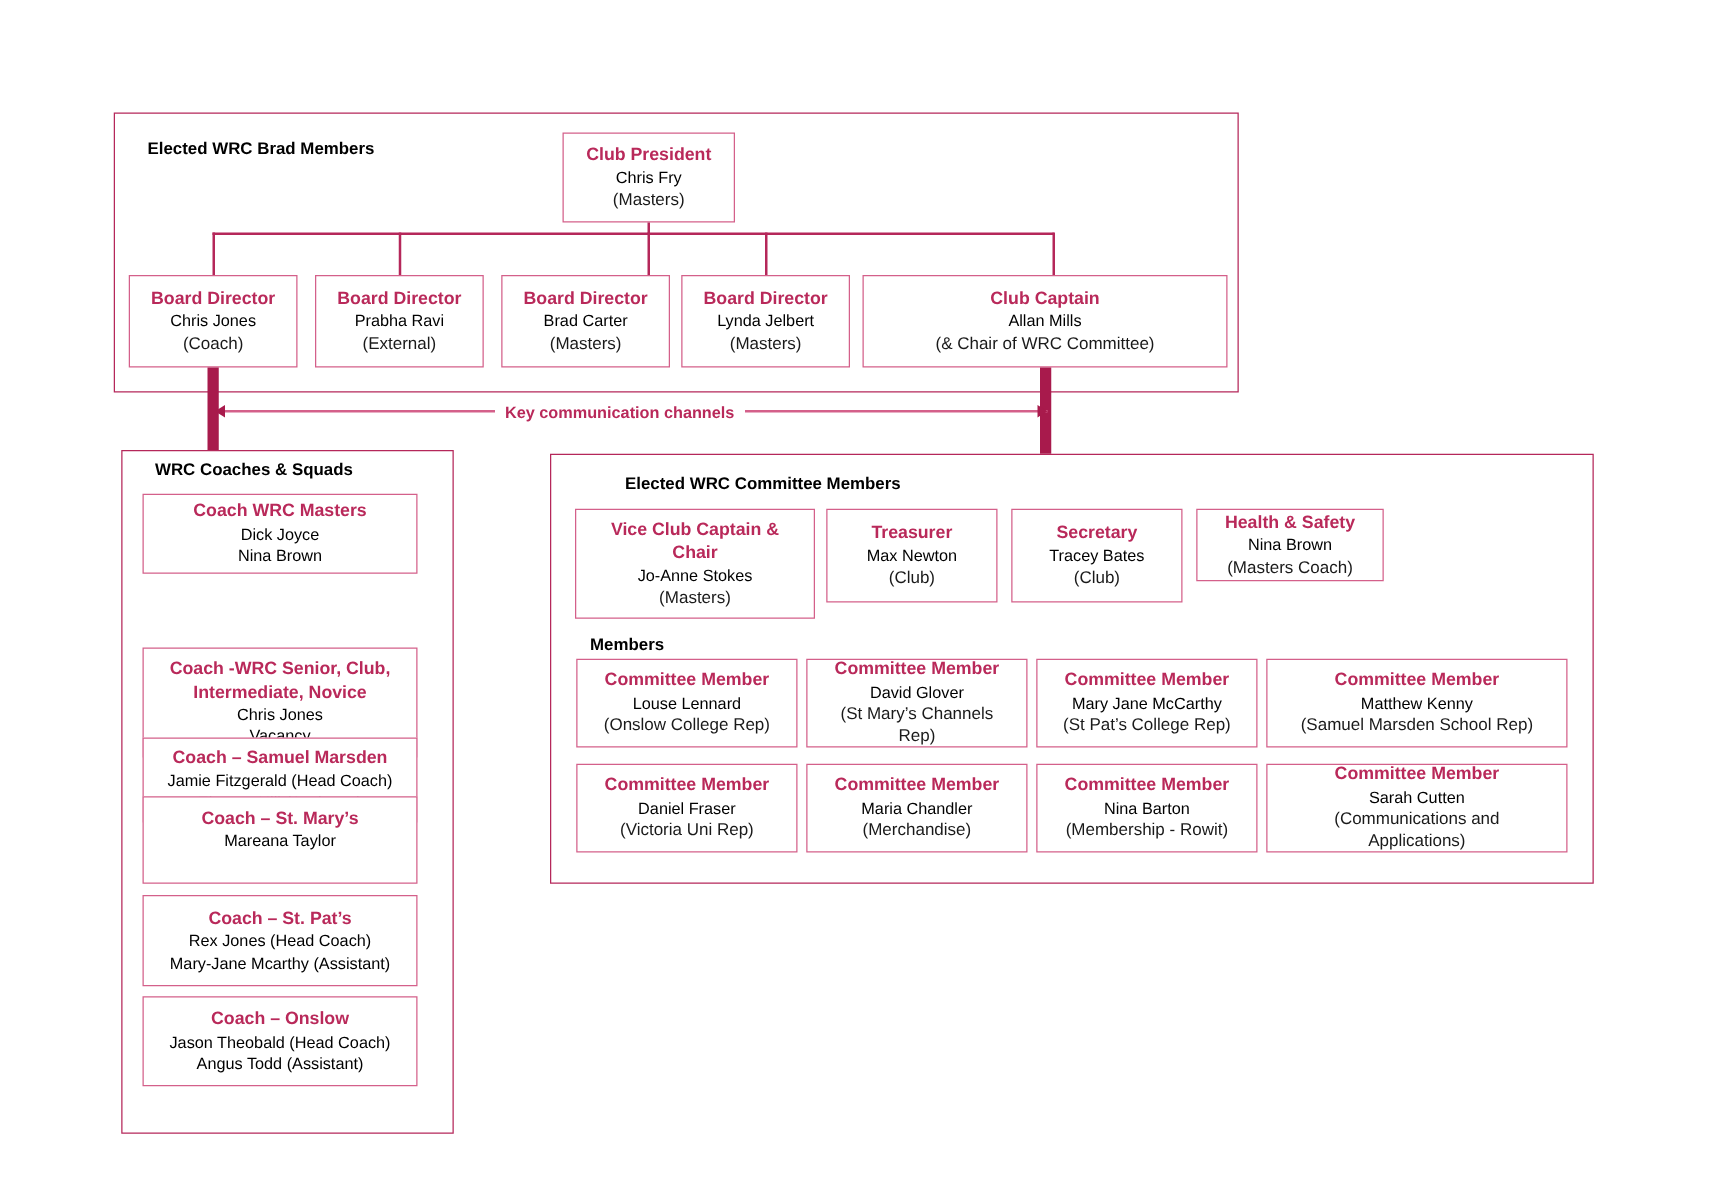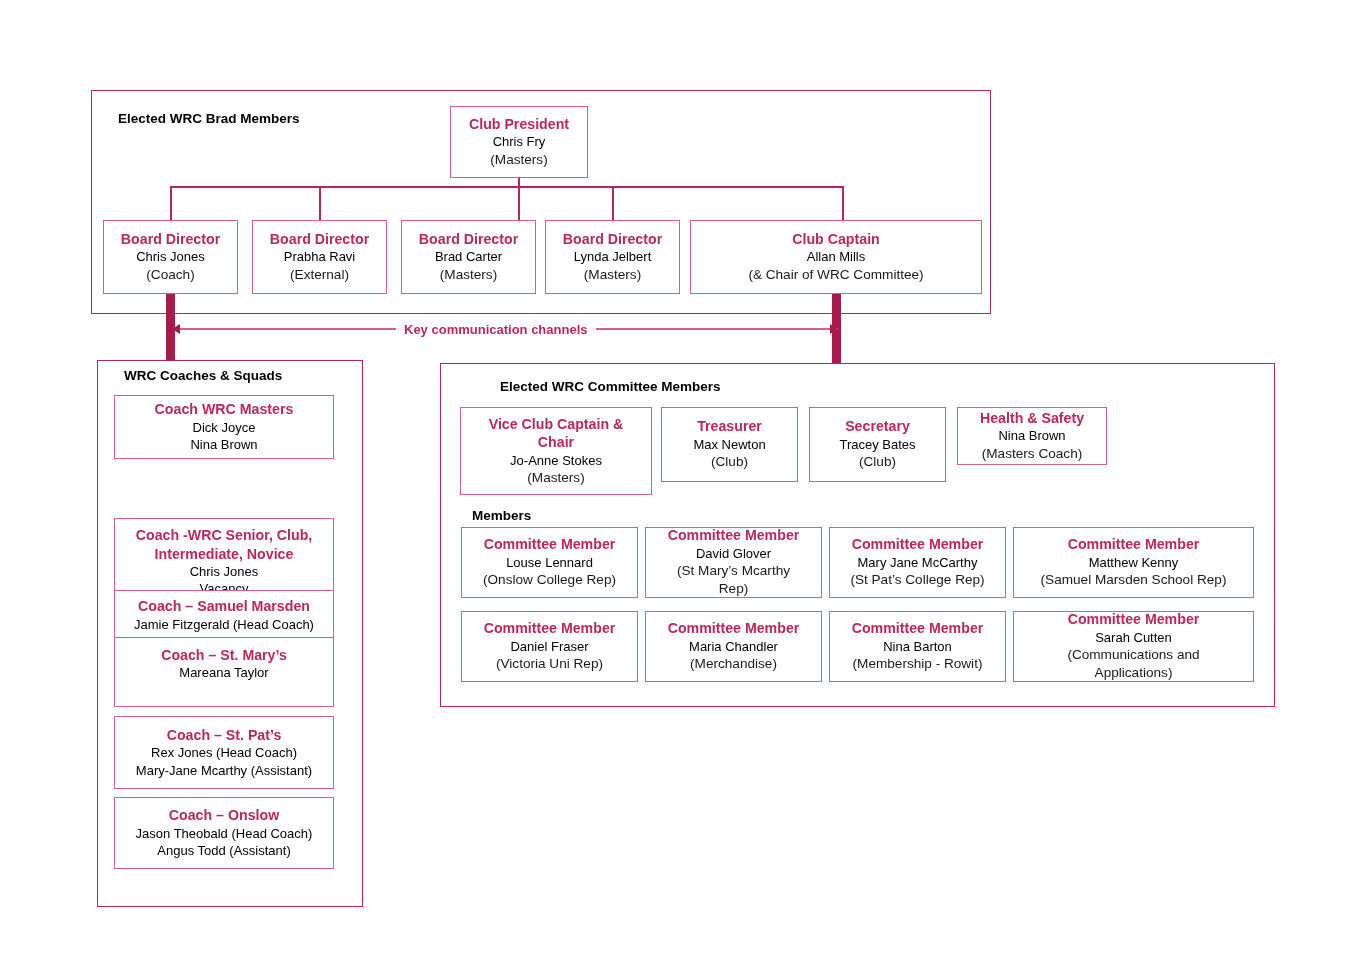--- a/index.html
+++ b/index.html
@@ -222,21 +222,21 @@
   <div class="panel-label" style="left:472px; top:508px;">Members</div>
 
   <div class="node" style="left:461px; top:527px; width:177px; height:71px;">
     <div class="role">Committee Member</div>
     <div class="nm">Louse Lennard</div>
     <div class="sub">(Onslow College Rep)</div>
   </div>
   <div class="node" style="left:645px; top:527px; width:177px; height:71px;">
     <div class="role">Committee Member</div>
     <div class="nm">David Glover</div>
-    <div class="sub">(St Mary’s Mcarthy Rep)</div>
+    <div class="sub">(St Mary’s Channels Rep)</div>
   </div>
   <div class="node" style="left:829px; top:527px; width:177px; height:71px;">
     <div class="role">Committee Member</div>
     <div class="nm">Mary Jane McCarthy</div>
     <div class="sub">(St Pat’s College Rep)</div>
   </div>
   <div class="node" style="left:1013px; top:527px; width:241px; height:71px;">
     <div class="role">Committee Member</div>
     <div class="nm">Matthew Kenny</div>
     <div class="sub">(Samuel Marsden School Rep)</div>

